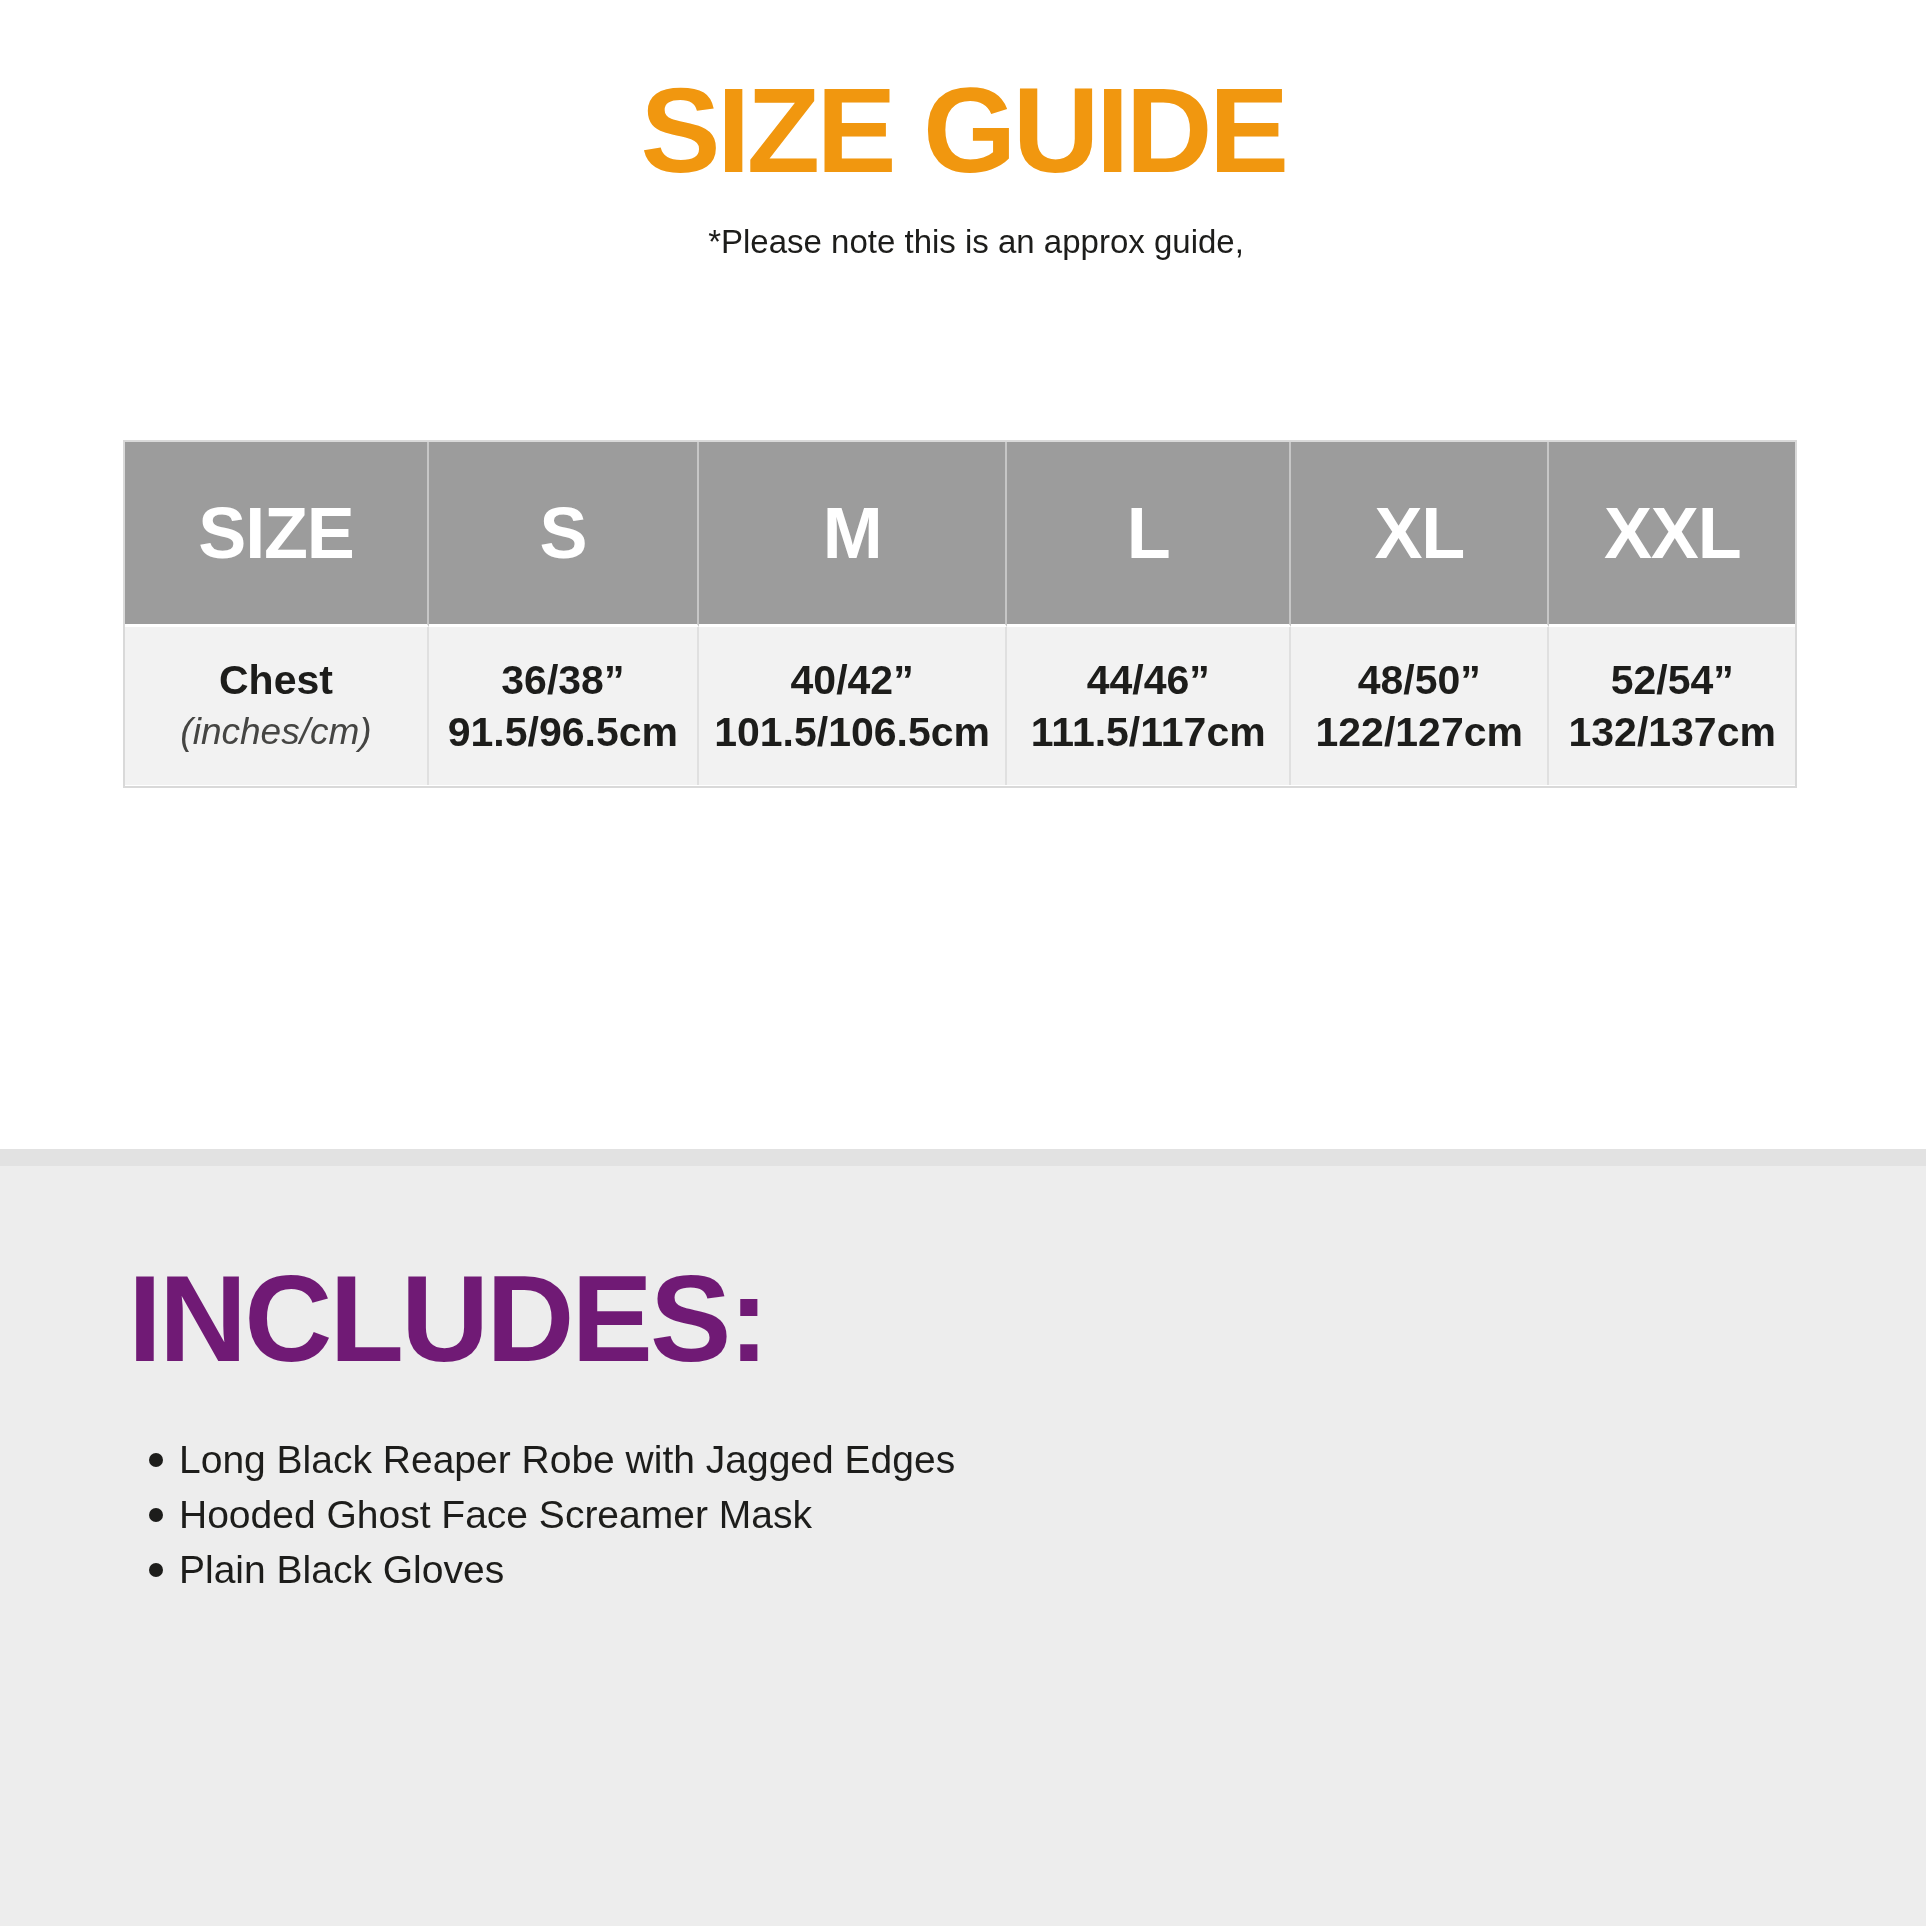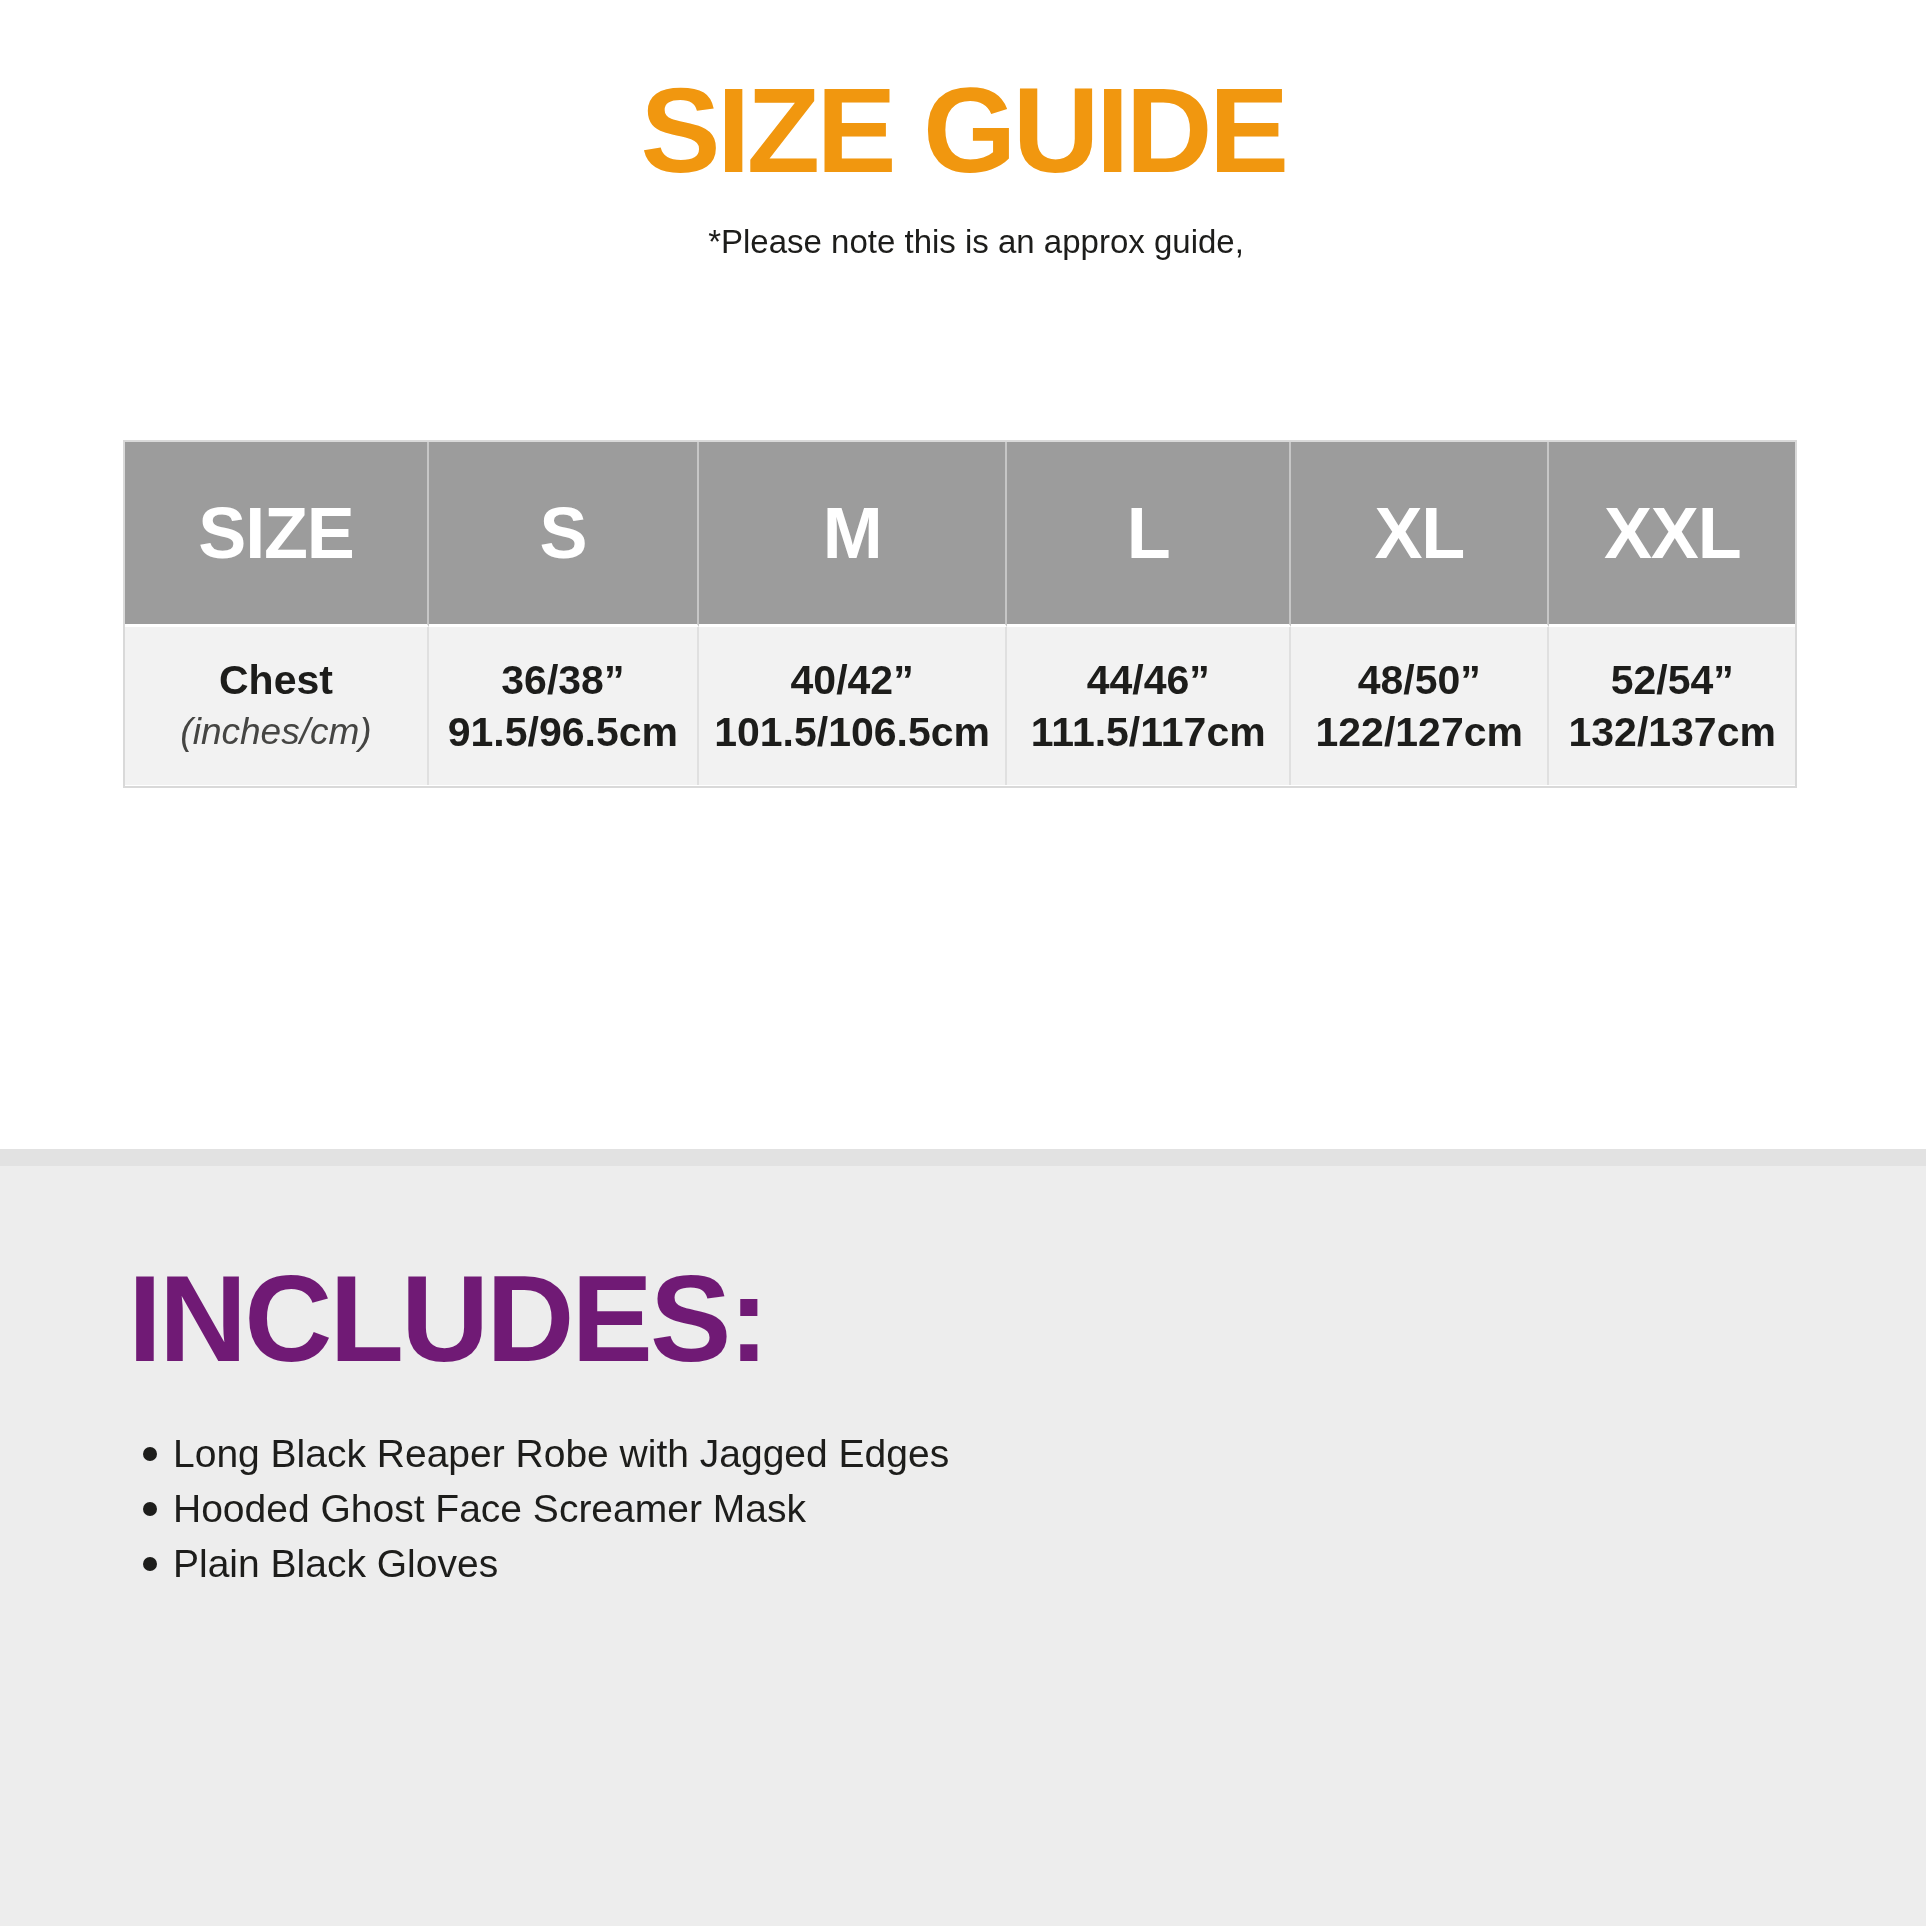--- a/index.html
+++ b/index.html
@@ -124,21 +124,21 @@
     line-height: 122px;
     font-weight: bold;
     letter-spacing: -2.9px;
     color: #701a75;
     white-space: nowrap;
   }
   .includes-list {
     position: absolute;
     left: 135px;
     top: 1418px;
-    margin: 8px;
+    margin: 14px;
     padding: 0;
     list-style: none;
   }
   .includes-list li {
     position: relative;
     padding-left: 30px;
     font-size: 39px;
     line-height: 55px;
     font-weight: 400;
     color: #1D1D1B;

